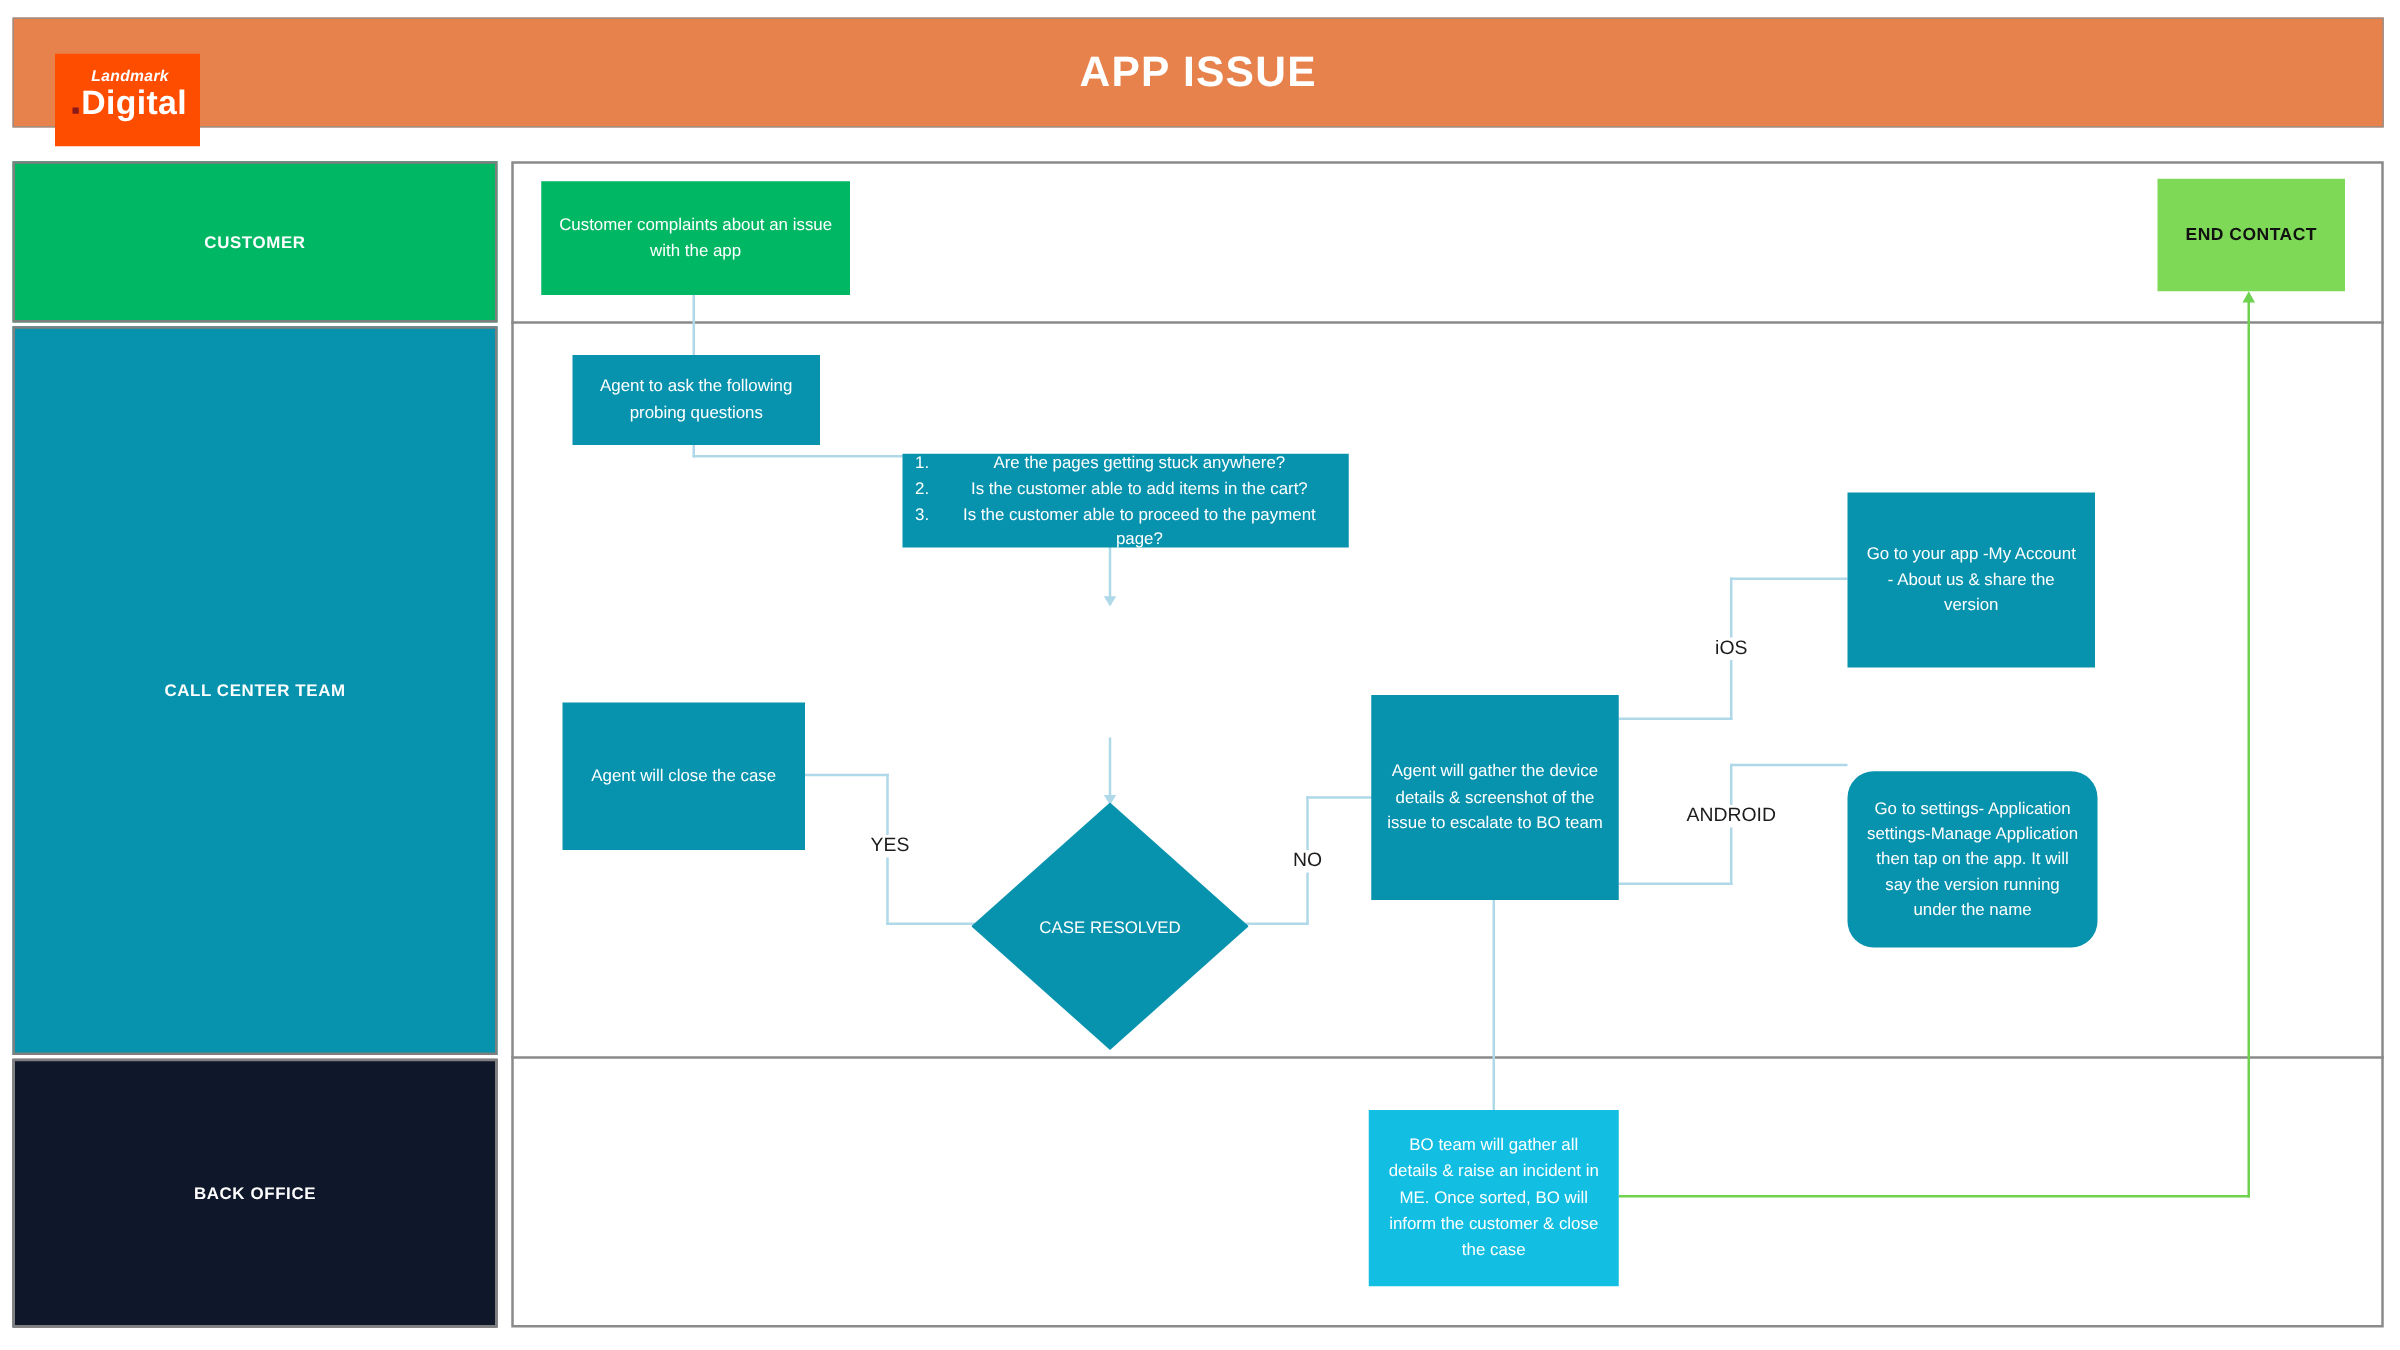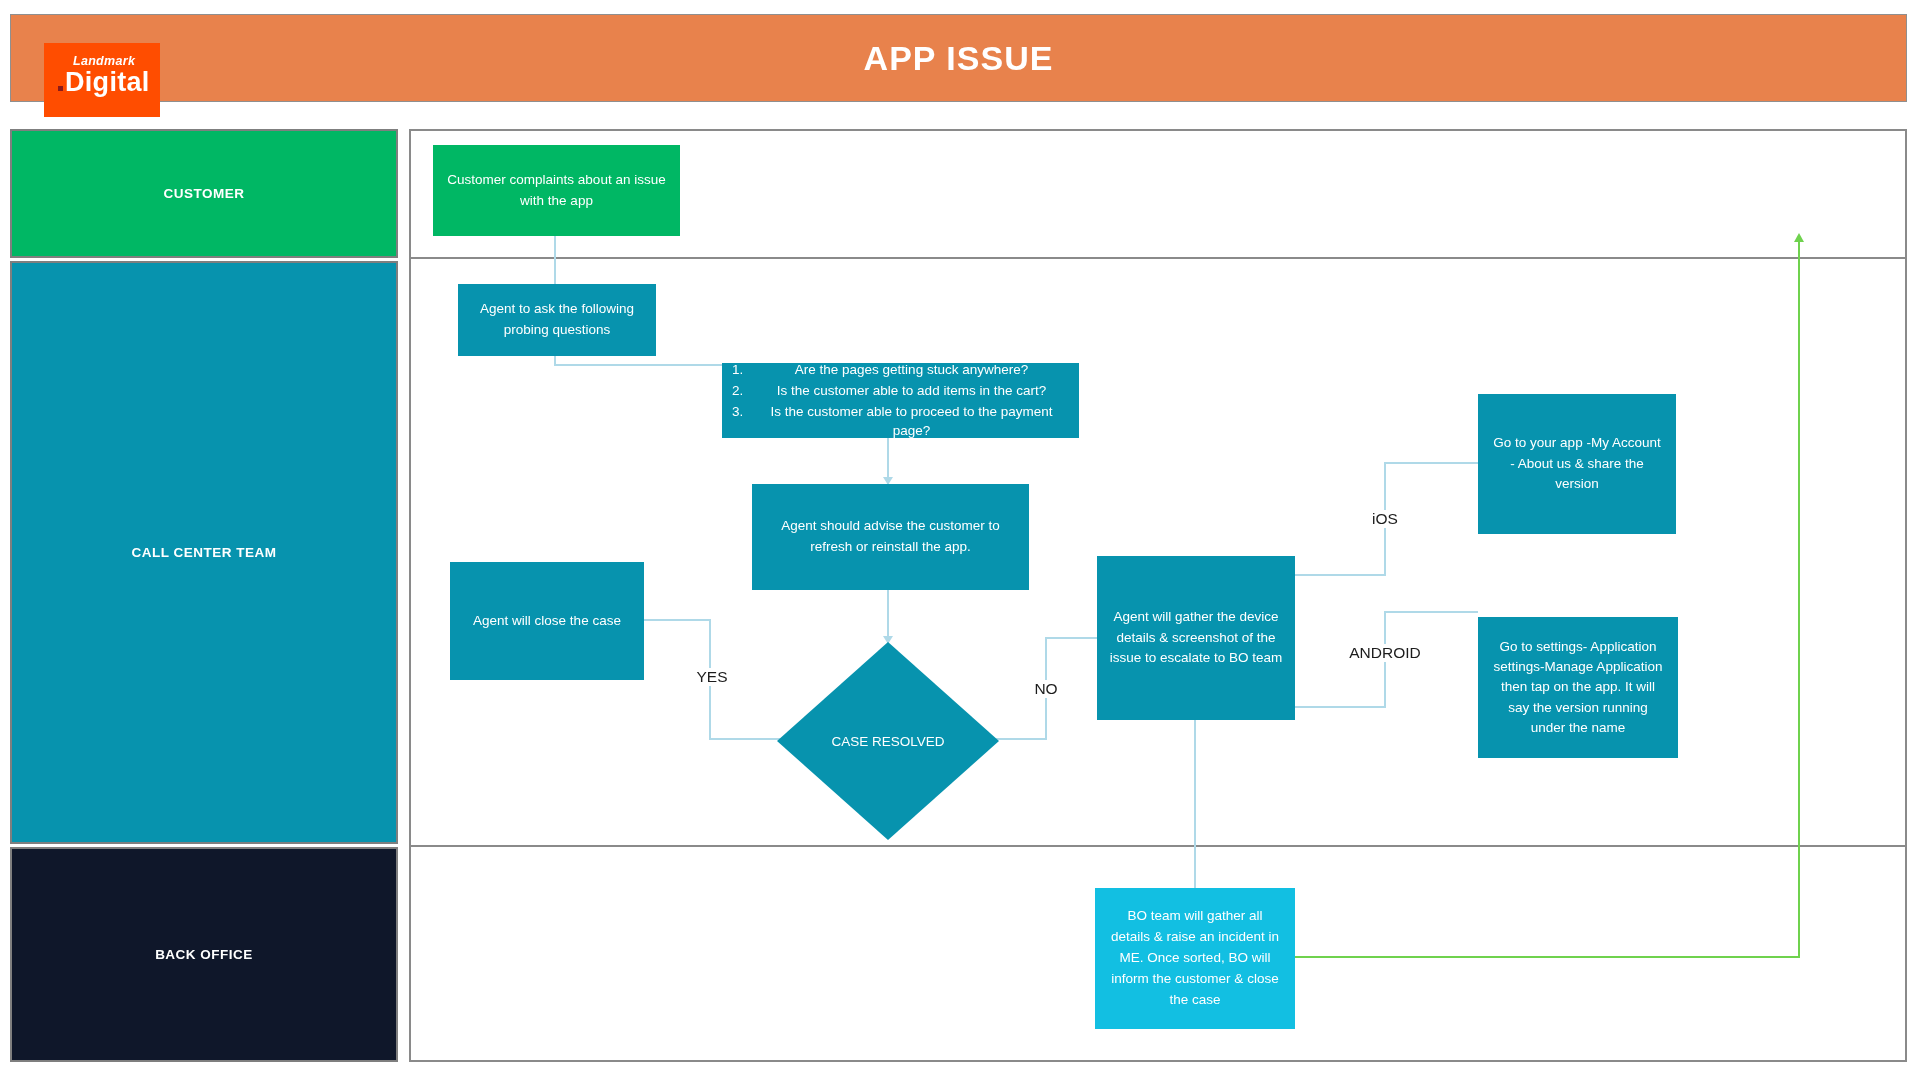--- a/index.html
+++ b/index.html
@@ -46,21 +46,21 @@
   .lightgreen{background:#7ED957;color:#111111;font-weight:bold;font-size:14px;letter-spacing:0.4px;}
 
   #node-complaint{left:433px;top:145px;width:247px;height:91px;}
   #node-end-contact{left:1726px;top:143px;width:150px;height:90px;}
   #node-probing{left:458px;top:284px;width:198px;height:72px;}
   #node-questions{left:722px;top:363px;width:357px;height:75px;padding:6px 10px;}
   #node-advise{left:752px;top:484px;width:277px;height:106px;}
   #node-close-case{left:450px;top:562px;width:194px;height:118px;}
   #node-gather{left:1097px;top:556px;width:198px;height:164px;}
   #node-ios{left:1478px;top:394px;width:198px;height:140px;}
-  #node-android{left:1478px;top:617px;width:200px;height:141px;line-height:1.5;}
+  #node-android{left:1478px;top:617px;width:200px;height:141px;line-height:1.5;border-radius:21px;}
   #node-bo{left:1095px;top:888px;width:200px;height:141px;}
 
   .qlist{width:100%;display:flex;flex-direction:column;justify-content:center;gap:1px;}
   .qline{display:flex;align-items:baseline;line-height:1.45;}
   .qnum{width:22px;text-align:left;flex:none;}
   .qtext{flex:1;text-align:center;}
 
   .diamond{position:absolute;left:777px;top:642px;width:222px;height:198px;background:#0793AE;z-index:2;
            clip-path:polygon(50% 0,100% 50%,50% 100%,0 50%);
            display:flex;align-items:center;justify-content:center;color:#ffffff;font-size:13.5px;text-align:center;}
@@ -125,20 +125,23 @@
   <div class="seg" style="left:1194px;top:712px;width:2px;height:176px;"></div>
 
   <div class="seg gr" style="left:1295px;top:956px;width:505px;height:2px;"></div>
   <div class="seg gr" style="left:1798px;top:240px;width:2px;height:718px;"></div>
   <div class="arrow up-green" style="left:1794px;top:233px;"></div>
 
   <div class="box green" id="node-complaint">
     <span>Customer complaints about an issue with the app</span>
   </div>
 
+  <div class="box lightgreen" id="node-end-contact">
+    <span>END CONTACT</span>
+  </div>
 
   <div class="box teal" id="node-probing">
     <span>Agent to ask the following probing questions</span>
   </div>
 
   <div class="box teal" id="node-questions">
     <div class="qlist">
       <div class="qline">
         <span class="qnum">1.</span>
         <span class="qtext">Are the pages getting stuck anywhere?</span>
@@ -147,23 +150,20 @@
         <span class="qnum">2.</span>
         <span class="qtext">Is the customer able to add items in the cart?</span>
       </div>
       <div class="qline">
         <span class="qnum">3.</span>
         <span class="qtext">Is the customer able to proceed to the payment page?</span>
       </div>
     </div>
   </div>
 
-  <div class="box teal" id="node-advise">
-    <span>Agent should advise the customer to refresh or reinstall the app.</span>
-  </div>
 
   <div class="box teal" id="node-close-case">
     <span>Agent will close the case</span>
   </div>
 
   <div class="diamond">
     <span>CASE RESOLVED</span>
   </div>
 
   <div class="box teal" id="node-gather">

